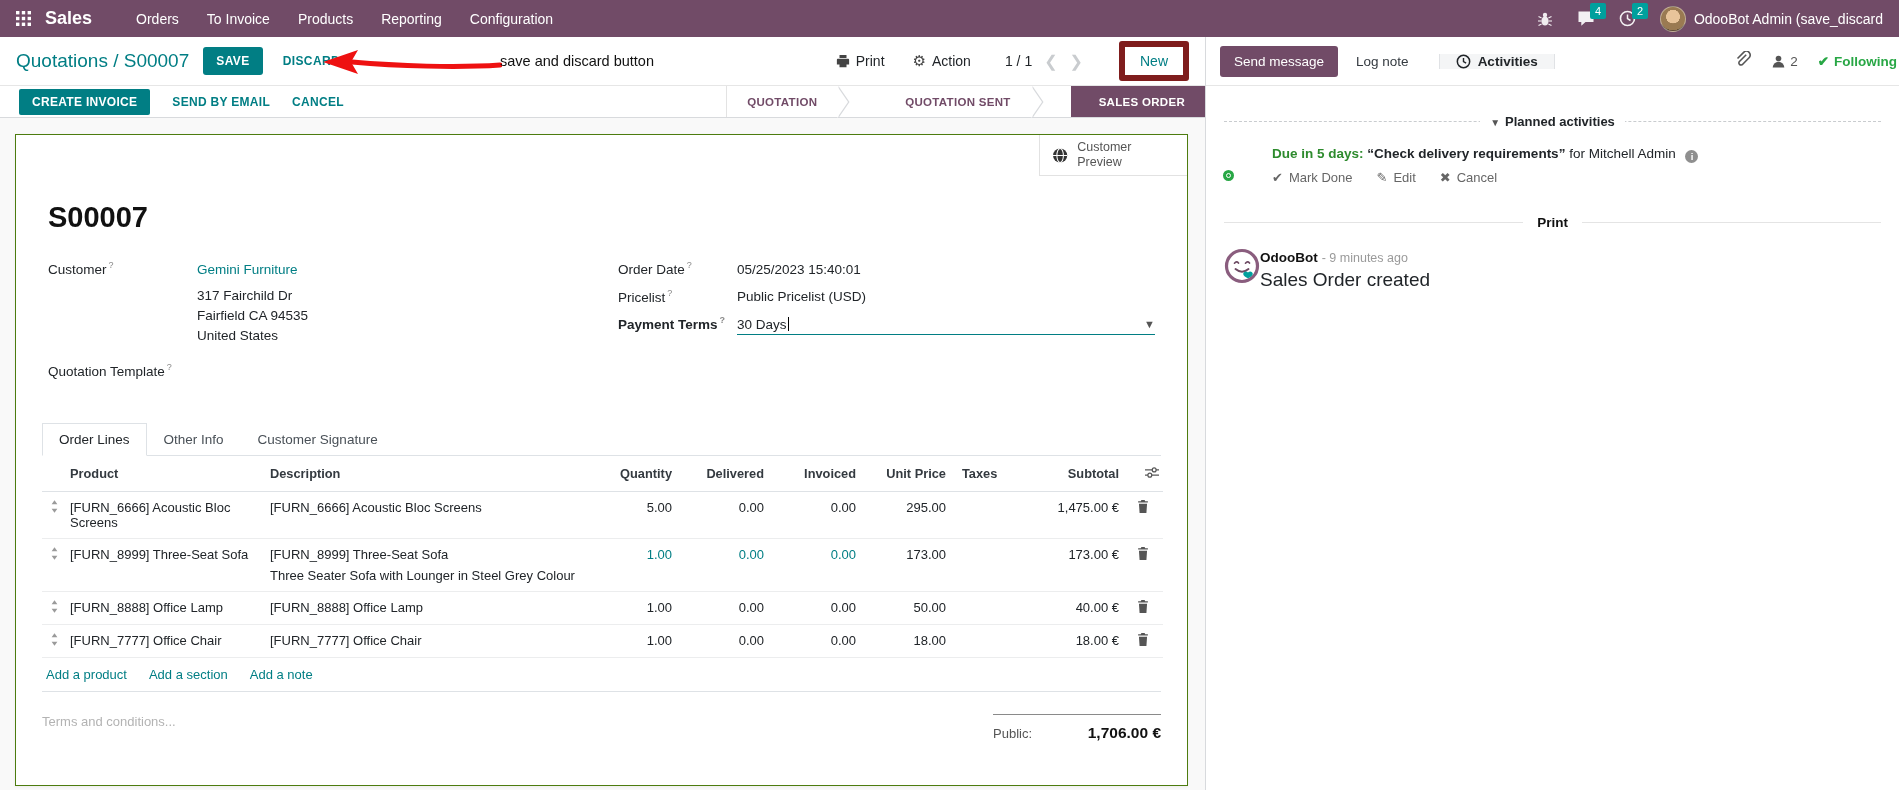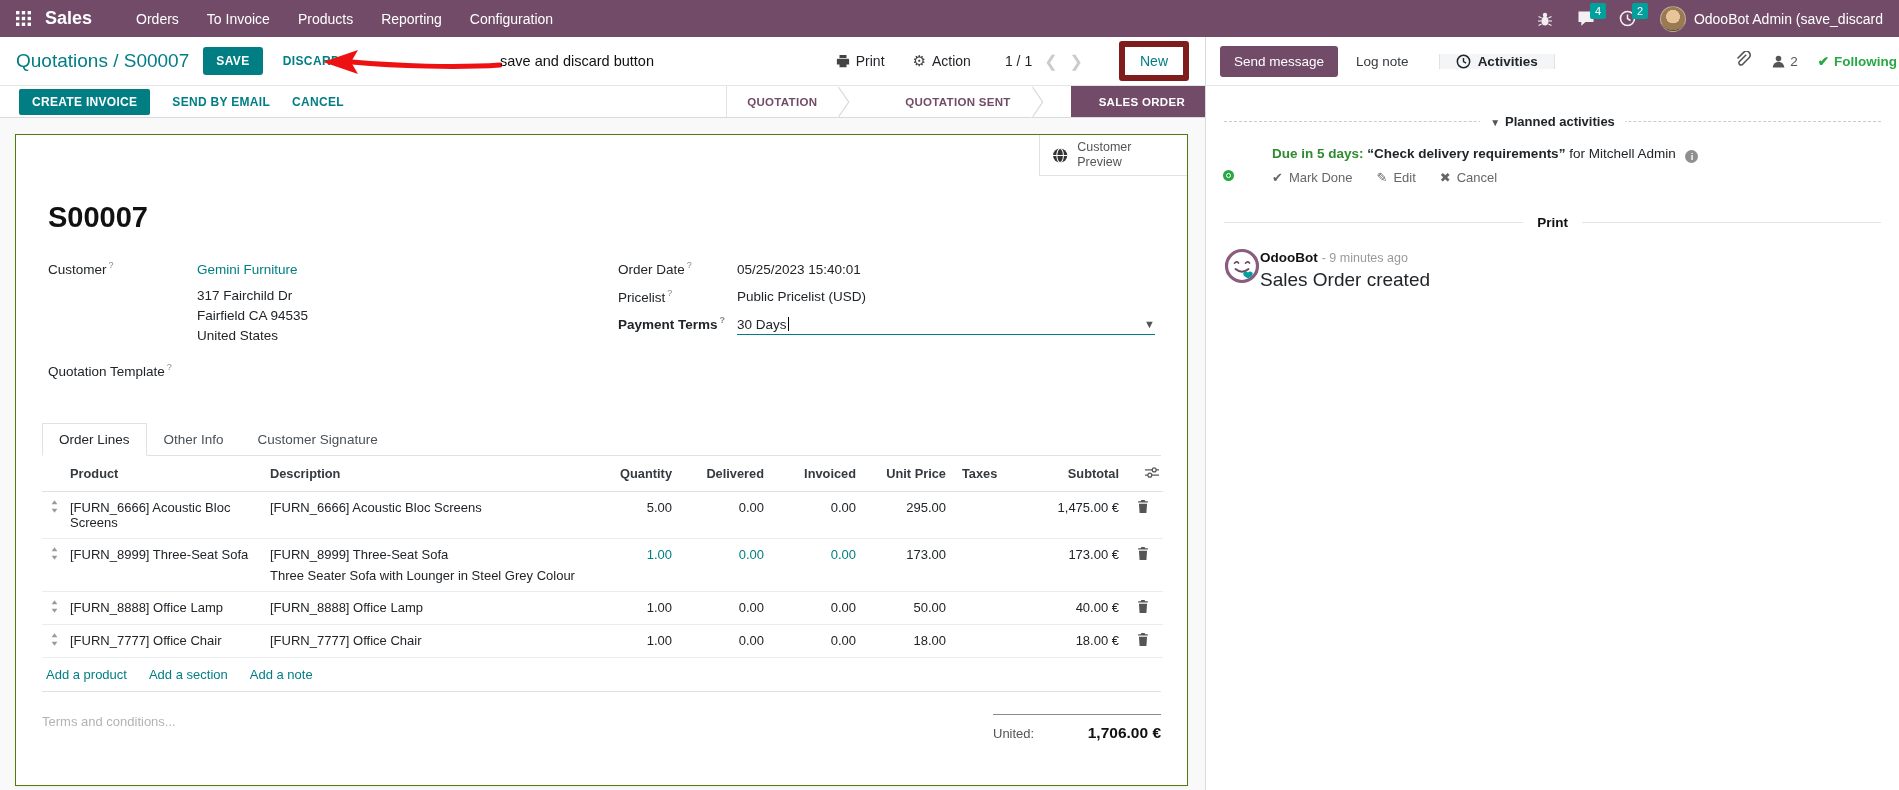--- a/index.html
+++ b/index.html
@@ -452,21 +452,21 @@
 
           <div class="add-links">
             <span class="add-link">Add a product</span>
             <span class="add-link">Add a section</span>
             <span class="add-link">Add a note</span>
           </div>
 
           <div class="bottom-zone">
             <span class="terms-ph">Terms and conditions...</span>
             <span class="total-box">
-              <span class="total-label">United:</span>
+              <span class="total-label">Public:</span>
               <span class="total-value">1,706.00 €</span>
             </span>
           </div>
         </div>
 
       </div>
     </div>
   </div>
 
   <div class="chatter">

